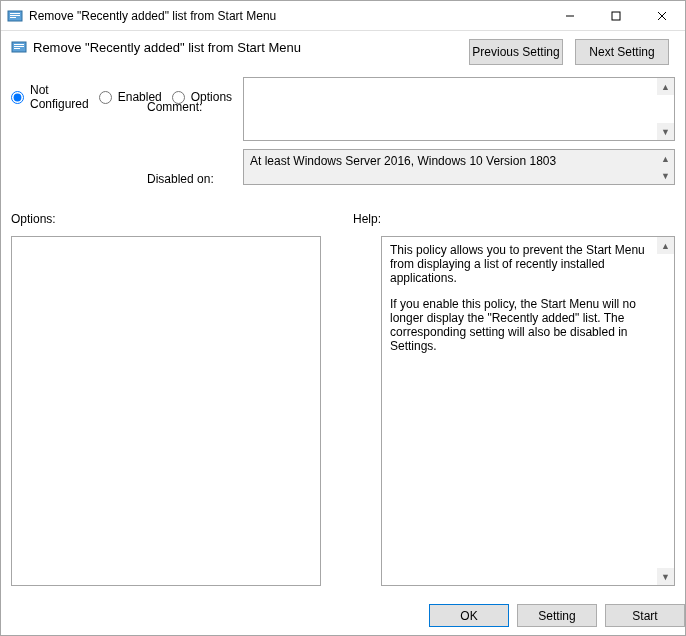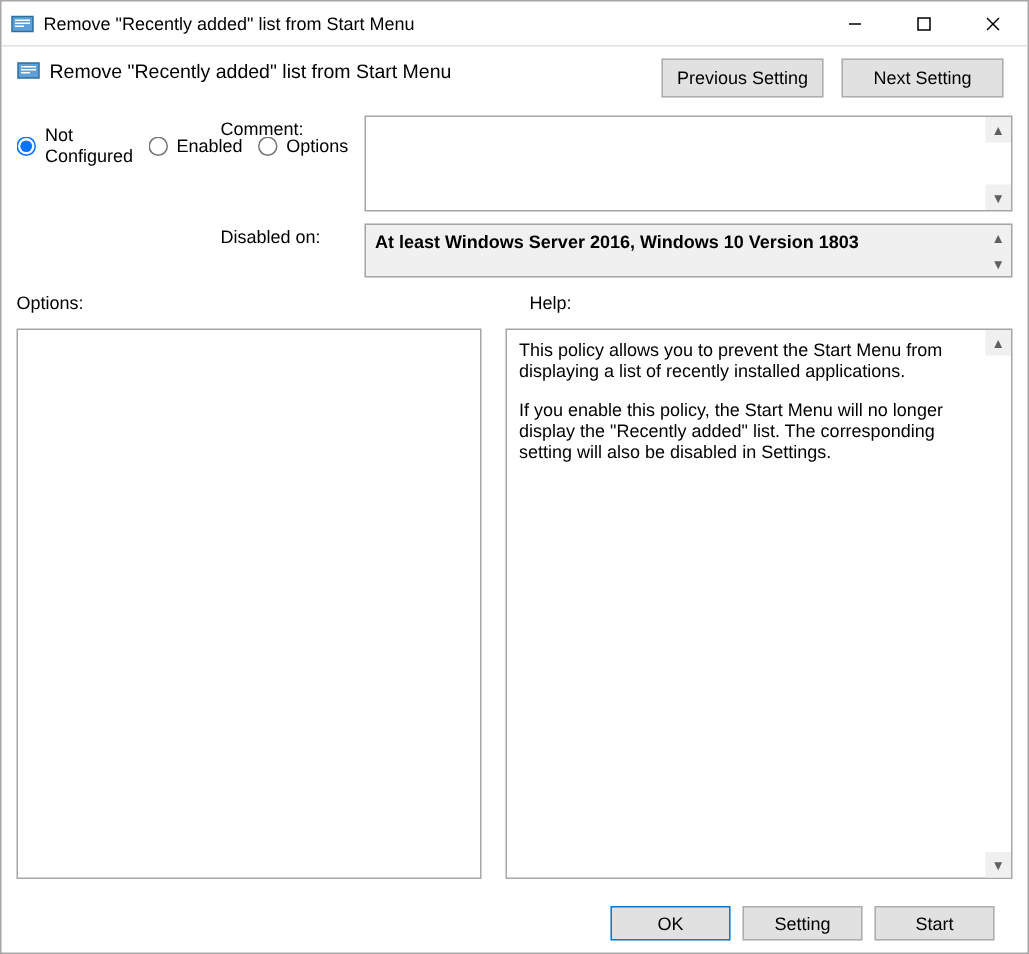--- a/index.html
+++ b/index.html
@@ -10,42 +10,42 @@
 .tb-title { flex:1; font-size:12px; color:#000; }
 .tb-buttons { display:flex; }
 .tb-btn { width:46px; height:30px; display:flex; align-items:center; justify-content:center; }
 .content { flex:1; padding:8px 10px 10px 10px; display:flex; flex-direction:column; gap:6px;}
 .header-row { display:flex; align-items:flex-start; }
 .hdr-left { display:flex; align-items:center; gap:6px; flex:1; }
 .hdr-icon { width:16px; height:16px; }
 .hdr-title { font-size:13px; }
 .hdr-nav { display:flex; gap:12px; margin-right:6px; }
 .btn { border:1px solid #adadad; background:#e1e1e1; padding:3px 0; font-family:inherit; font-size:12px; min-width:92px; height:23px; text-align:center; }
-.big-btn { width:108px; height:26px; }
+.big-btn { width:94px; height:26px; }
 .mid { display:flex; gap:16px; margin-top:6px; }
 .left-col { width:120px; }
 .radio-group { display:flex; flex-direction:row; gap:10px; margin-top:6px; }
 .radio-item { display:flex; align-items:center; gap:6px; font-size:12px; }
 .radio-item input { margin:0;}
 .right-col { flex:1; display:flex; flex-direction:column; gap:8px;}
 .field-row { display:flex; gap:10px; }
-.field-label { width:86px; padding-top:2px; }
+.field-label { width:86px; padding-top:2px;margin-top:21px; }
 .textarea-like { flex:1; border:1px solid #a6a6a6; background:#fff; height:64px; position:relative; }
 .scroller { position:absolute; right:0; top:0; bottom:0; width:17px; display:flex; flex-direction:column; justify-content:space-between; }
 .scr-btn { height:17px; background:#f0f0f0; display:flex; align-items:center; justify-content:center; font-size:9px; color:#606060; }
-.supported-box { flex:1; border:1px solid #a6a6a6; background:#f0f0f0; color:#000; padding:4px 6px; height:36px; position:relative;font-weight:bold; }
-.section-row { display:flex; gap:20px; margin-top:4px; }
+.supported-box { flex:1; border:1px solid #a6a6a6; background:#f0f0f0; color:#000; padding:4px 6px; height:36px; position:relative; }
+.section-row { display:flex; gap:20px; margin-top:20px; }
 .section-row > div { flex:1; }
 .lbl { font-size:12px; margin-bottom:4px; display:block; }
 .panels { display:flex; gap:16px; flex:1; }
 .panel { border:1px solid #a6a6a6; background:#fff; position:relative; }
 .panel-left { width:310px; }
-.panel-right { flex:1; padding:6px 18px 6px 8px; font-size:12px; }
+.panel-right { flex:1; padding:6px 18px 6px 8px; font-size:12px;margin-left:44px; }
 .panel-right p { margin:0 0 12px 0; }
-.footer { display:flex; justify-content:flex-end; gap:8px; padding:8px 22px; }
+.footer { display:flex; justify-content:flex-end; gap:8px; padding:8px 0; }
 .footer .btn { min-width:80px; }
 svg { display:block; }
 </style>
 </head>
 <body>
 
 <div class="window">
   <div class="titlebar">
     <span class="tb-icon">
       <svg width="16" height="16">

